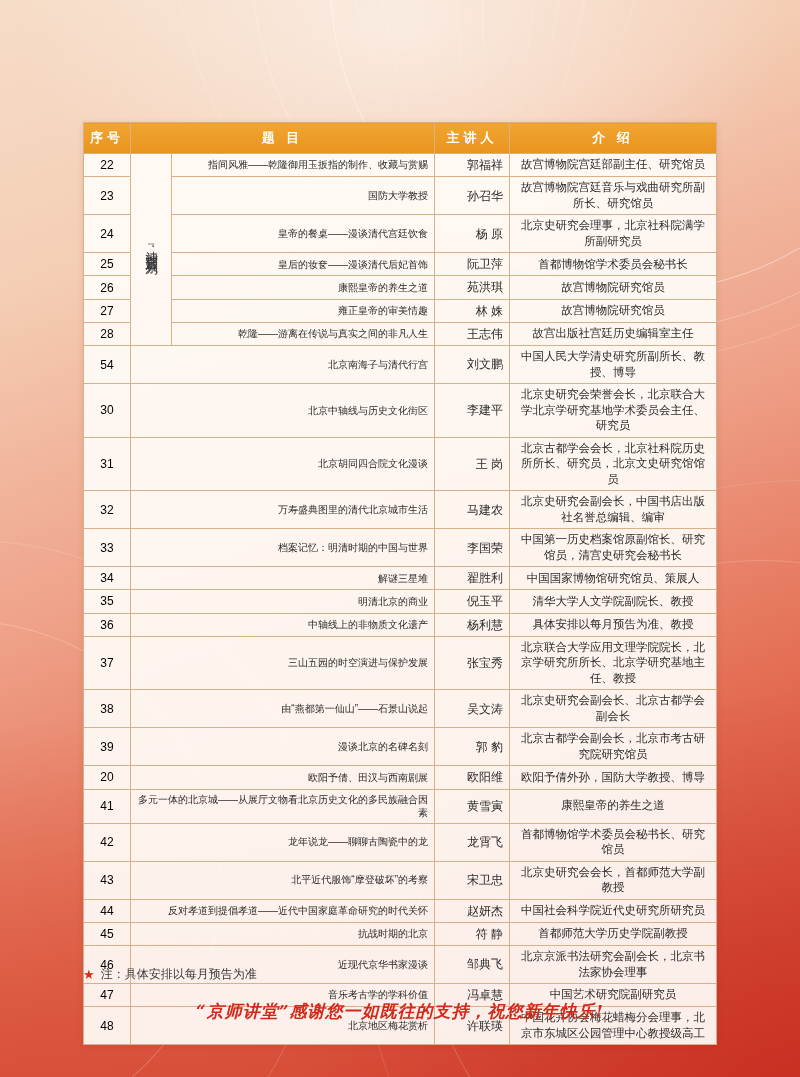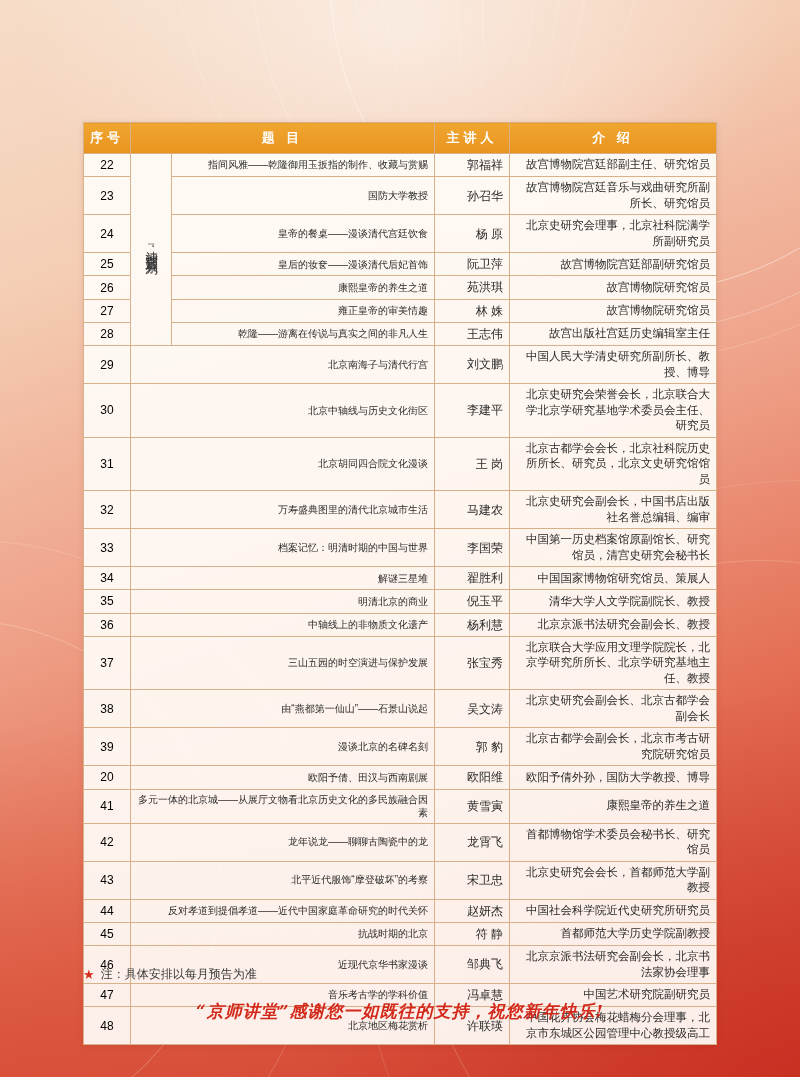--- a/index.html
+++ b/index.html
@@ -105,21 +105,21 @@
     font-size: 10px;
     line-height: 1.35;
   }
   td.speaker {
     width: 62px;
     text-align: right;
     font-size: 12px;
     line-height: 1.35;
   }
   td.intro {
-    text-align: right;
+    text-align: center;
     font-size: 11.5px;
     line-height: 1.35;
   }
   .note {
     position: absolute;
     left: 83px;
     top: 966px;
     font-size: 12px;
     color: #3a3a3a;
     display: flex;
@@ -185,42 +185,42 @@
           <tr>
             <td class="num">24</td>
             <td class="title">皇帝的餐桌——漫谈清代宫廷饮食</td>
             <td class="speaker">杨 原</td>
             <td class="intro">北京史研究会理事，北京社科院满学所副研究员</td>
           </tr>
           <tr>
             <td class="num">25</td>
             <td class="title">皇后的妆奁——漫谈清代后妃首饰</td>
             <td class="speaker">阮卫萍</td>
-            <td class="intro">故宫博物院宫廷部副研究馆员</td>
+            <td class="intro">首都博物馆学术委员会秘书长</td>
           </tr>
           <tr>
             <td class="num">26</td>
             <td class="title">康熙皇帝的养生之道</td>
             <td class="speaker">苑洪琪</td>
             <td class="intro">故宫博物院研究馆员</td>
           </tr>
           <tr>
             <td class="num">27</td>
             <td class="title">雍正皇帝的审美情趣</td>
             <td class="speaker">林 姝</td>
             <td class="intro">故宫博物院研究馆员</td>
           </tr>
           <tr>
             <td class="num">28</td>
             <td class="title">乾隆——游离在传说与真实之间的非凡人生</td>
             <td class="speaker">王志伟</td>
             <td class="intro">故宫出版社宫廷历史编辑室主任</td>
           </tr>
           <tr>
-            <td class="num">29</td>
+            <td class="num">54</td>
             <td class="title" colspan="2">北京南海子与清代行宫</td>
             <td class="speaker">刘文鹏</td>
             <td class="intro">中国人民大学清史研究所副所长、教授、博导</td>
           </tr>
           <tr>
             <td class="num">30</td>
             <td class="title" colspan="2">北京中轴线与历史文化街区</td>
             <td class="speaker">李建平</td>
             <td class="intro">北京史研究会荣誉会长，北京联合大学北京学研究基地学术委员会主任、研究员</td>
           </tr>
@@ -251,21 +251,21 @@
           <tr>
             <td class="num">35</td>
             <td class="title" colspan="2">明清北京的商业</td>
             <td class="speaker">倪玉平</td>
             <td class="intro">清华大学人文学院副院长、教授</td>
           </tr>
           <tr>
             <td class="num">36</td>
             <td class="title" colspan="2">中轴线上的非物质文化遗产</td>
             <td class="speaker">杨利慧</td>
-            <td class="intro">北京京派书法研究会副会长、教授</td>
+            <td class="intro">具体安排以每月预告为准、教授</td>
           </tr>
           <tr>
             <td class="num">37</td>
             <td class="title" colspan="2">三山五园的时空演进与保护发展</td>
             <td class="speaker">张宝秀</td>
             <td class="intro">北京联合大学应用文理学院院长，北京学研究所所长、北京学研究基地主任、教授</td>
           </tr>
           <tr>
             <td class="num">38</td>
             <td class="title" colspan="2">由“燕都第一仙山”——石景山说起</td>

